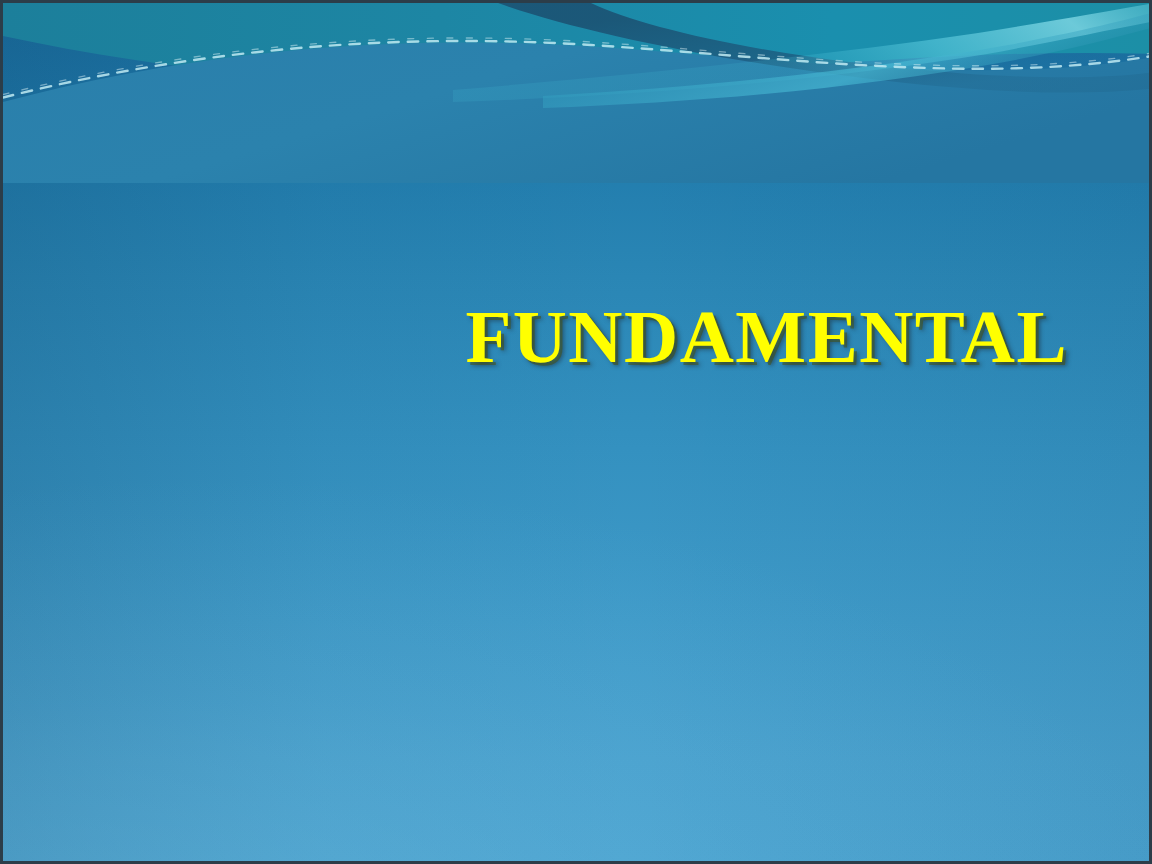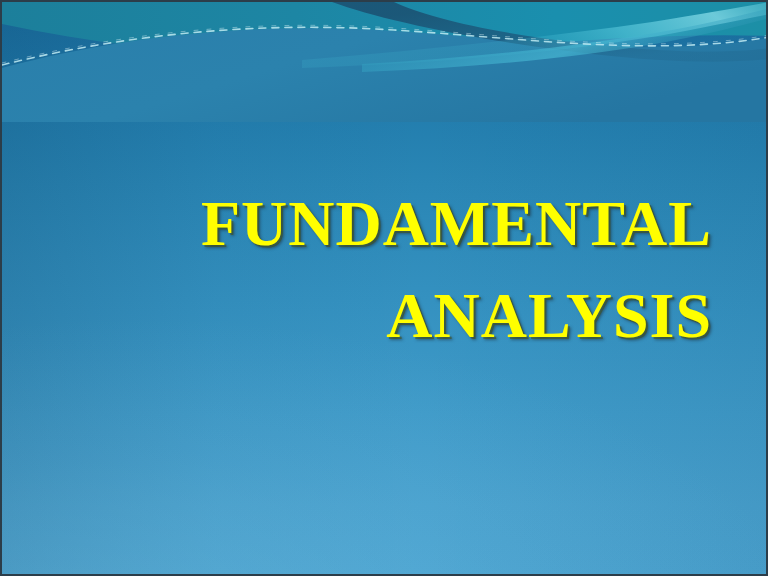--- a/index.html
+++ b/index.html
@@ -64,21 +64,21 @@
     left: 60px;
     top: 176px;
     width: 652px;
     text-align: right;
   }
   .title-line {
     display: block;
     color: #ffff00;
     font-family: "Liberation Serif", "DejaVu Serif", serif;
     font-weight: 700;
-    font-size: 64px;
+    font-size: 50px;
     line-height: 92px;
     letter-spacing: 1px;
     white-space: nowrap;
     text-shadow:
        2px 2px 0 rgba(70,80,20,0.55),
        3px 3px 3px rgba(30,45,60,0.55);
   }
   .title-line.l1 { padding-right: 2px; }
   .title-line.l2 { padding-right: 2px; }
 </style>
@@ -131,16 +131,15 @@
       <path fill="url(#cyanBand)" d="M300,58 C420,48 540,36 650,20 C700,12 740,5 768,0 L768,12 C736,18 700,26 656,34 C546,52 420,62 300,66 Z"></path>
       <path fill="url(#cyanBand2)" d="M360,62 C470,56 580,44 670,28 C714,20 746,12 768,6 L768,16 C742,23 708,32 664,40 C574,56 470,66 360,70 Z"></path>
 
       <path fill="none" stroke="#bfeaf2" stroke-opacity="0.85" stroke-width="1.6" stroke-dasharray="7 6" stroke-linecap="round" d="M0,63 C120,33 250,19 392,28 C520,36 650,55 768,35"></path>
       <path fill="none" stroke="#e6f8fb" stroke-opacity="0.45" stroke-width="0.9" stroke-dasharray="4 9" stroke-linecap="round" d="M0,61 C120,31 250,17 392,26 C520,34 650,53 768,33"></path>
     </svg>
   </div>
 
   <div class="title-block">
     <span class="title-line l1">FUNDAMENTAL</span>
-    <span class="title-line l2">ANALYSIS</span>
   </div>
 
 </div>
 
 </body></html>

